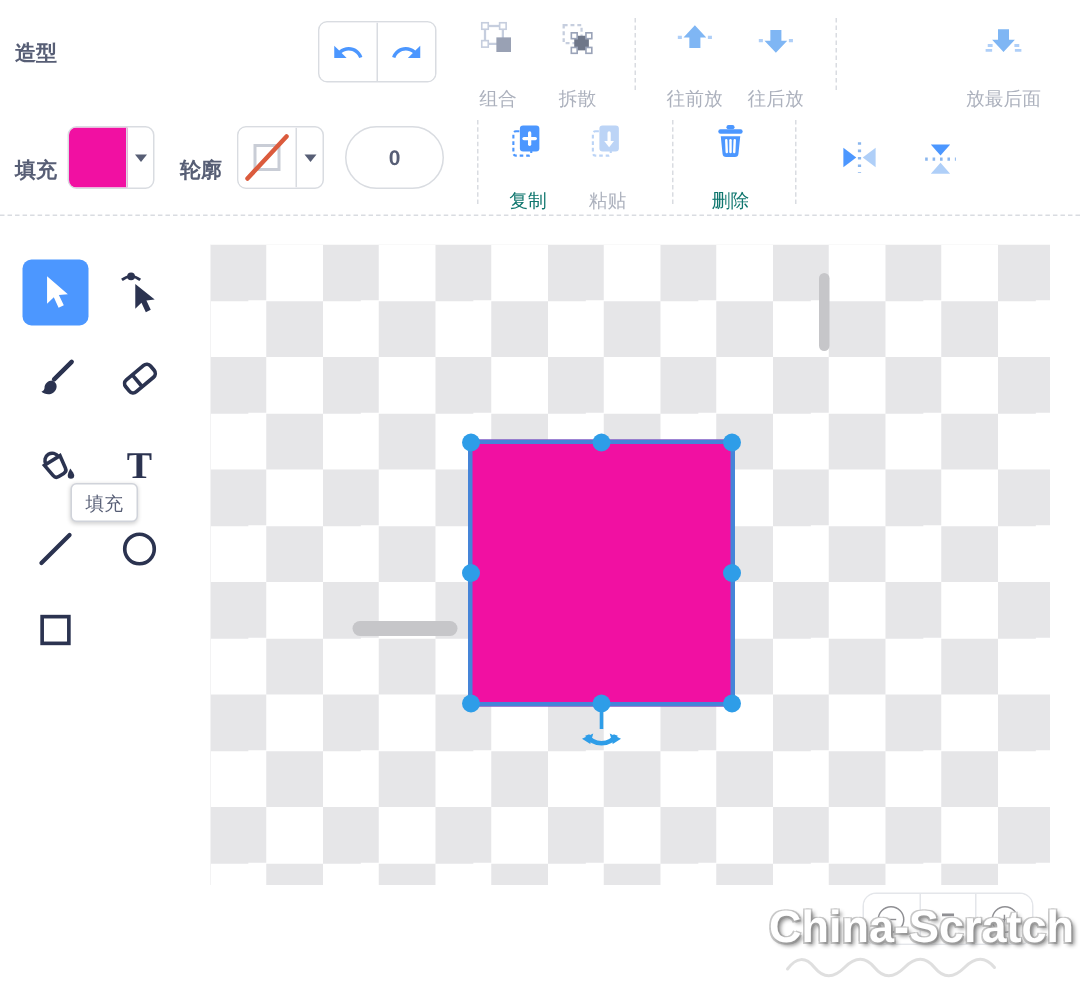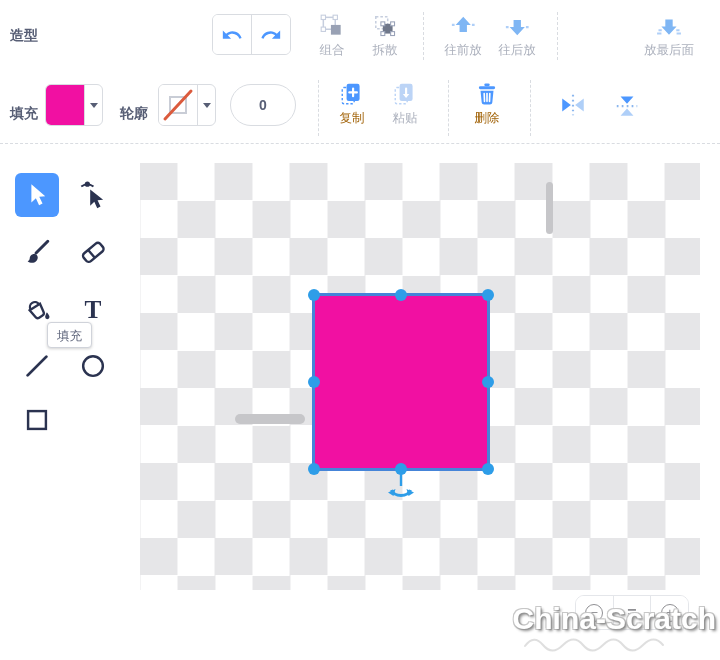--- a/index.html
+++ b/index.html
@@ -19,22 +19,22 @@
     color:#575E75; outline:none; background:#fff; font-family:inherit;
     box-shadow:0 1px 2px rgba(0,0,0,0.04) inset;
   }
   #undo-redo { left:212px; top:14px; width:79px; height:41px; border:1px solid #D9DCE1;
     border-radius:6px; display:flex; overflow:hidden; background:#fff; }
   .ur-btn { flex:1; display:flex; align-items:center; justify-content:center; cursor:pointer; background:#fff; border:none; }
   .ur-btn + .ur-btn { border-left:1px solid #D9DCE1; }
 
   .tb-btn { position:absolute; top:13px; transform:translateX(-50%); display:flex;
     flex-direction:column; align-items:center; gap:3px; background:none; border:none; cursor:pointer; }
-  .tb-btn .lbl { font-size:12.5px; color:#ACB1BD; white-space:nowrap; font-family:inherit; }
-  .tb-btn.enabled .lbl { color:#a16207; }
+  .tb-btn .lbl { font-size:12.5px; color:#ACB1BD; white-space:nowrap; font-family:inherit;margin-top:16px; }
+  .tb-btn.enabled .lbl { color:#0f766e; }
   .vdash { position:absolute; width:0; border-left:1px dashed #D9DCE1; }
   .vdash.r1 { top:12px; height:48px; }
   .vdash.r2 { top:80px; height:56px; }
 
   
   #fill-label  { left:10px;  top:105px; }
   #outline-label { left:120px; top:105px; }
   .swatch { top:84px; height:42px; width:58px; border:1px solid #D9DCE1; border-radius:6px;
     background:#fff; display:flex; overflow:hidden; cursor:pointer; }
   #fill-swatch { left:45px; }

